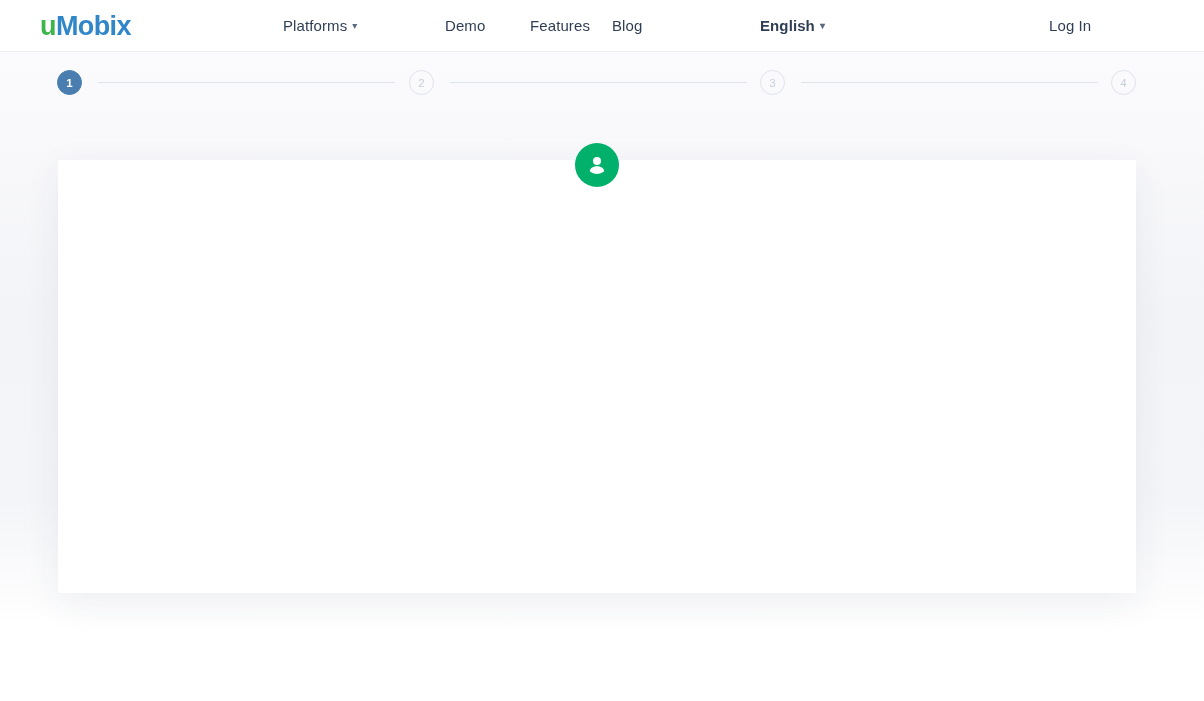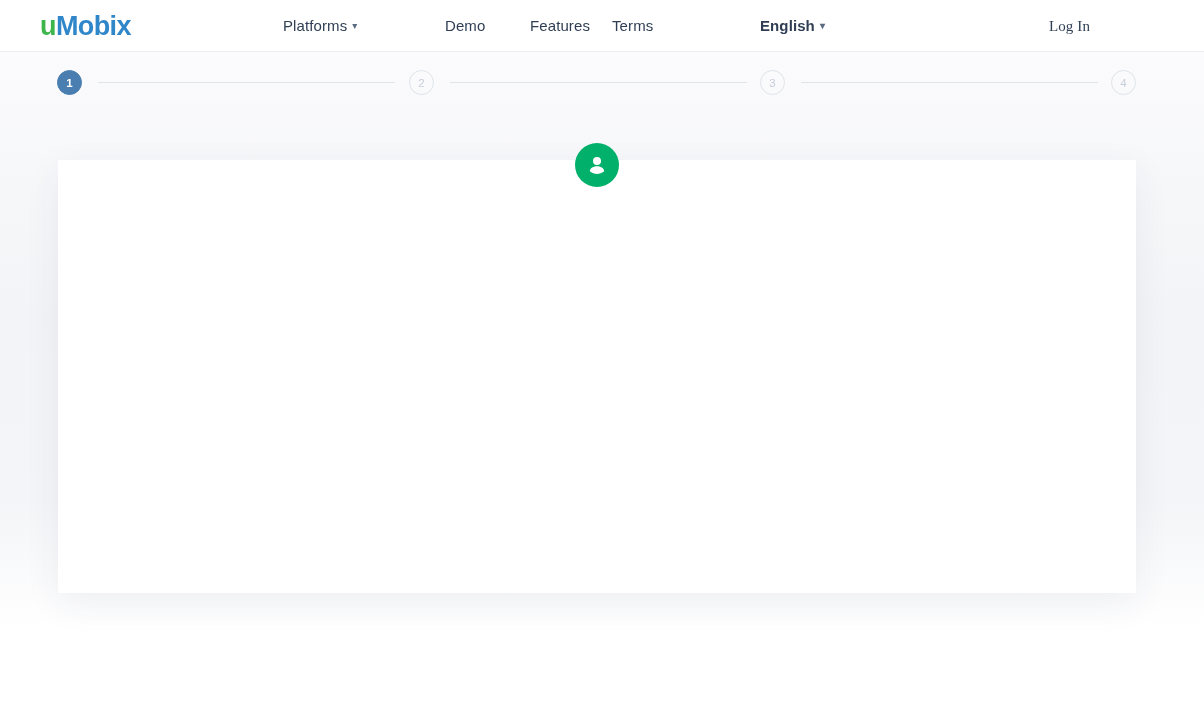--- a/index.html
+++ b/index.html
@@ -73,21 +73,21 @@
     white-space: nowrap;
     cursor: pointer;
     letter-spacing: 0.1px;
     text-align: center;
   }
   .nav-platforms { left: 283px; }
   .nav-demo     { left: 413px; margin-left: 32px; }
   .nav-features { left: 530px; }
   .nav-blog     { left: 612px; }
   .nav-lang     { left: 760px; font-weight: bold; }
-  .nav-login    { left: 1049px; font-family: Liberation Serif, serif; }
+  .nav-login    { left: 1049px; }
 
   .caret {
     display: inline-block;
     margin-left: 5px;
     font-size: 10px;
     position: relative;
     top: -2px;
     color: #5a6a80;
   }
 
@@ -278,21 +278,21 @@
     <div class="logo">
       <span class="logo-u">u</span><span class="logo-rest">Mobix</span>
     </div>
 
     <nav class="nav">
       <div class="nav-item nav-platforms">
         <span>Platforms</span><span class="caret">▾</span>
       </div>
       <div class="nav-item nav-demo">Demo</div>
       <div class="nav-item nav-features">Features</div>
-      <div class="nav-item nav-blog">Terms</div>
+      <div class="nav-item nav-blog">Blog</div>
 
       <div class="nav-item nav-lang">
         <span>English</span><span class="caret">▾</span>
       </div>
 
       <div class="nav-item nav-login">Log In</div>
     </nav>
   </div>
 
   <div class="stepper">

